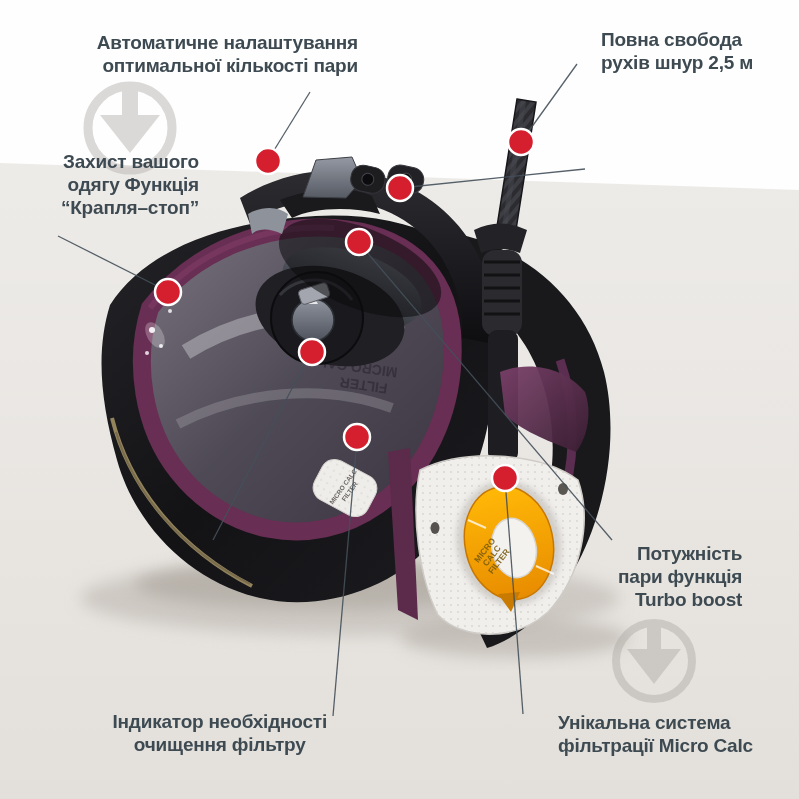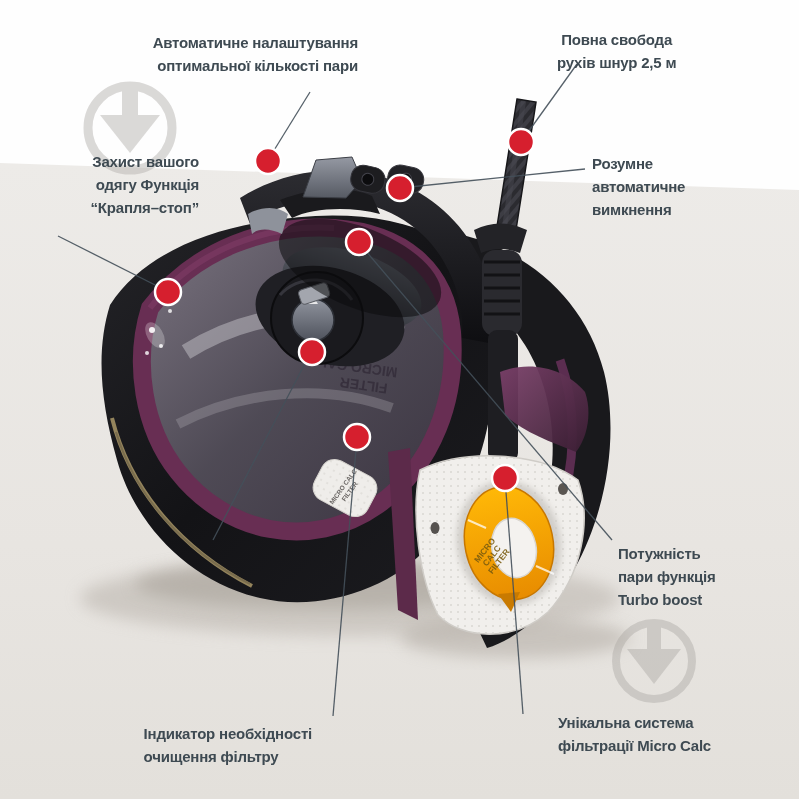--- a/index.html
+++ b/index.html
@@ -6,33 +6,33 @@
   .stage{
     position:relative;width:799px;height:799px;overflow:hidden;
     font-family:"Liberation Sans","DejaVu Sans",sans-serif;
     background:#fefefe;
   }
   .stage svg{position:absolute;left:0;top:0;}
   .callout{
     position:absolute;
     color:#3e4a52;
     font-weight:700;
-    font-size:15px;
+    font-size:19px;
     line-height:23px;
     letter-spacing:-0.2px;
     white-space:pre-line;
     z-index:5;
   }
   .co-tl{top:31px;right:441px;text-align:right;}
-  .co-tr{top:28px;left:557px;text-align:center;}
+  .co-tr{top:28px;left:601px;text-align:left;}
   .co-r {top:152px;left:592px;text-align:left;}
   .co-l {top:150px;right:600px;text-align:right;}
   .co-bl{top:541px;right:597px;text-align:right;}
-  .co-br{top:542px;left:618px;text-align:left;}
-  .co-bbl{top:710px;right:487px;text-align:left;margin-top:12px;}
+  .co-br{top:542px;left:618px;text-align:right;}
+  .co-bbl{top:710px;right:472px;text-align:center;}
   .co-bbr{top:711px;left:558px;text-align:left;}
 </style>
 </head>
 <body>
 
 <div class="stage">
 
 <svg width="799" height="799" viewBox="0 0 799 799" aria-hidden="true">
   <defs>
     <linearGradient id="bgGrad" x1="0" y1="0" x2="0" y2="1">
@@ -240,23 +240,20 @@
     <circle cx="312" cy="352" r="13"></circle>
     <circle cx="357" cy="437" r="13"></circle>
     <circle cx="505" cy="478" r="13"></circle>
   </g>
 </svg>
 
 <div class="callout co-tl">Автоматичне налаштування
 оптимальної кількості пари</div>
 <div class="callout co-tr">Повна свобода
 рухів шнур 2,5 м</div>
-<div class="callout co-r">Розумне
-автоматичне
-вимкнення</div>
 <div class="callout co-l">Захист вашого
 одягу Функція
 “Крапля–стоп”</div>
 <div class="callout co-br">Потужність
 пари функція
 Turbo boost</div>
 <div class="callout co-bbl">Індикатор необхідності
 очищення фільтру</div>
 <div class="callout co-bbr">Унікальна система
 фільтрації Micro Calc</div>

